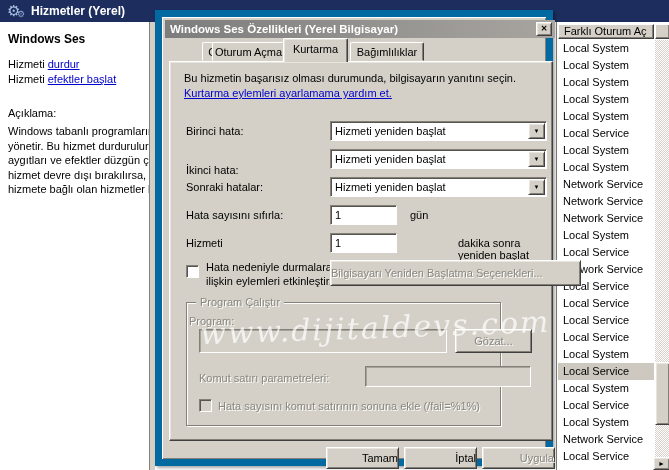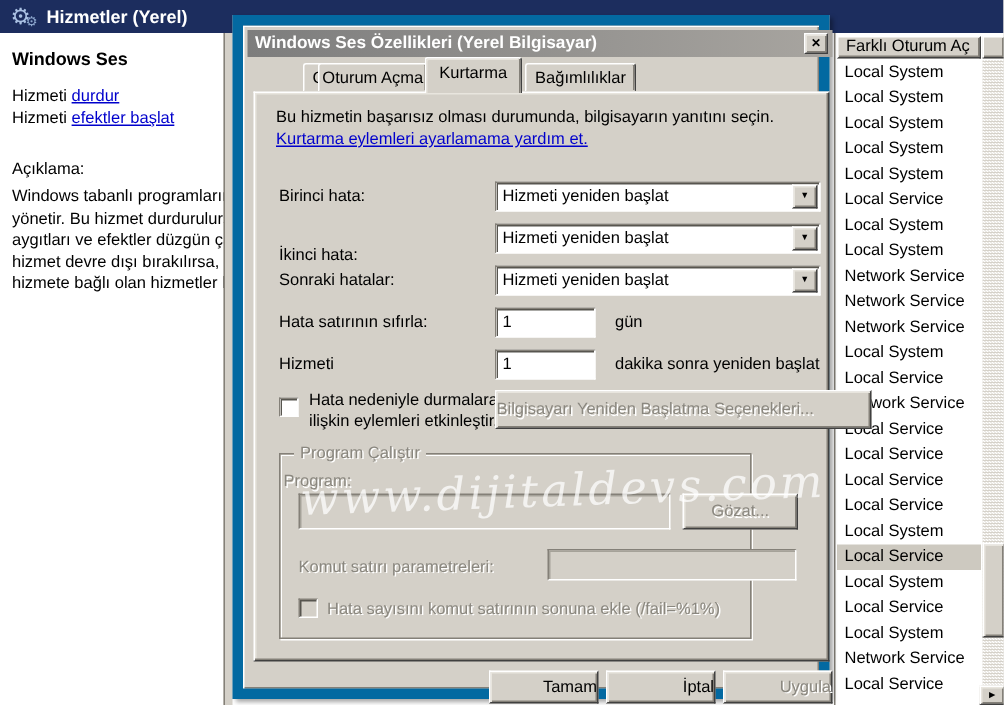--- a/index.html
+++ b/index.html
@@ -180,27 +180,27 @@
       <span class="combo-text">Hizmeti yeniden başlat</span>
       <span class="combo-btn raised">▼</span>
     </div>
 
     <div class="row-label" style="top:119px;">Sonraki hatalar:</div>
     <div class="combo" style="top:115px;">
       <span class="combo-text">Hizmeti yeniden başlat</span>
       <span class="combo-btn raised">▼</span>
     </div>
 
-    <div class="row-label" style="top:147px;">Hata satırının sıfırla:</div>
+    <div class="row-label" style="top:147px;">Hata sayısını sıfırla:</div>
     <input class="num-field" style="top: 143px;" value="1">
     <div class="unit-label" style="top:147px;">gün</div>
 
     <div class="row-label" style="top:175px;">Hizmeti</div>
     <input class="num-field" style="top: 171px;" value="1">
-    <div class="unit-label" style="top:175px;">dakika sonra yeniden başlat</div>
+    <div class="unit-label" style="top:175px;margin-left:48px;">dakika sonra yeniden başlat</div>
 
     <div id="cb1" class="checkbox"></div>
     <div id="cb1-label">Hata nedeniyle durmalara ilişkin eylemleri etkinleştir.</div>
     <div id="restart-opts-btn" class="raised disabled-text">Bilgisayarı Yeniden Başlatma Seçenekleri...</div>
 
     <div id="group">
       <div id="group-title" class="disabled-text">Program Çalıştır</div>
       <div id="program-label" class="disabled-text">Program:</div>
       <div id="program-input" class="sunken-flat"></div>
       <div id="browse-btn" class="raised disabled-text">Gözat...</div>

